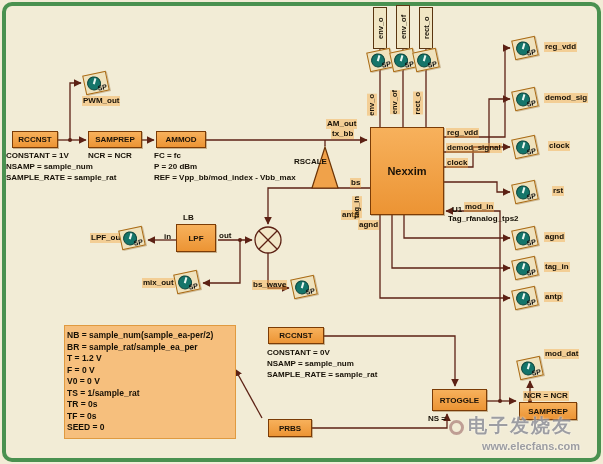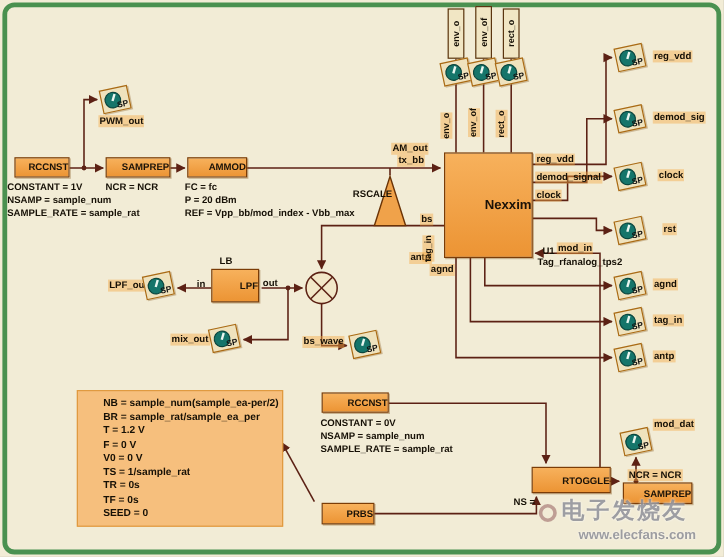--- a/index.html
+++ b/index.html
@@ -3,21 +3,21 @@
 <meta charset="utf-8">
 <style>
   html,body{margin:0;padding:0;background:#d8d2c0;}
   #canvas{
     position:relative;width:603px;height:464px;background:#f2ecd6;
     font-family:"Liberation Sans",sans-serif;overflow:hidden;
   }
   #frame{position:absolute;inset:2px;border:4px solid #4a9150;border-radius:10px;pointer-events:none;}
   svg.wires{position:absolute;left:0;top:0;}
   .block{
-    position:absolute;display:flex;align-items:center;justify-content:flex-end;
+    position:absolute;display:flex;align-items:center;justify-content:center;
     background:linear-gradient(#f7b15c,#ec9434);border:1px solid #7b3c06;
     font-weight:bold;font-size:8px;color:#1a1208;box-sizing:border-box;
     box-shadow:1px 1px 0 rgba(120,70,10,.35);
   }
   .bigblock{font-size:11px;}
   .probe{
     position:absolute;width:24px;height:20px;background:#efe2bd;border:1px solid #a96a15;
     transform:rotate(-12deg);box-sizing:border-box;box-shadow:1px 1px 0 rgba(120,70,10,.3);
   }
   .probe .dial{position:absolute;left:2px;top:2px;width:12px;height:12px;border-radius:50%;
@@ -28,21 +28,21 @@
   .lbl{position:absolute;font-weight:bold;font-size:8px;color:#161006;
     background:rgba(243,170,70,.45);padding:0 1px;white-space:nowrap;line-height:10px;}
   .plain{background:transparent;}
   .params{position:absolute;font-weight:bold;font-size:8px;color:#161006;line-height:11px;white-space:nowrap;}
   .vpin{position:absolute;font-weight:bold;font-size:7.5px;color:#161006;
     writing-mode:vertical-rl;transform:rotate(180deg);background:rgba(243,170,70,.45);line-height:10px;}
   .vbox{position:absolute;border:1px solid #5a3510;background:#f1e6c4;font-weight:bold;font-size:7.5px;
     color:#161006;writing-mode:vertical-rl;transform:rotate(180deg);
     display:flex;align-items:center;justify-content:center;box-sizing:border-box;}
   #parambox{position:absolute;left:64px;top:325px;width:172px;height:114px;background:#f6bf7d;
-    border:1px solid #e09a40;padding:4px 21px;box-sizing:border-box;}
+    border:1px solid #e09a40;padding:4px 2px;box-sizing:border-box;}
   #parambox div{font-weight:bold;font-size:8.5px;line-height:11.5px;color:#161006;white-space:nowrap;}
   .wm{position:absolute;color:rgba(120,122,132,.72);font-weight:bold;
     text-shadow:0 0 2px rgba(255,255,255,.9);white-space:nowrap;}
   .wm-logo{position:absolute;width:15px;height:15px;border:3px solid rgba(150,95,95,.55);border-radius:50%;box-sizing:border-box;}
 </style>
 </head>
 <body>
 
 <div id="canvas">
 
@@ -255,21 +255,21 @@
   <div class="params" style="left:267px;top:347px">
     <div>CONSTANT = 0V</div>
     <div>NSAMP = sample_num</div>
     <div>SAMPLE_RATE = sample_rat</div>
   </div>
 
   <div class="block" style="left:268px;top:419px;width:44px;height:18px">
     <span>PRBS</span>
   </div>
 
-  <div class="block" style="left:443px;top:389px;width:66px;height:22px">
+  <div class="block" style="left:432px;top:389px;width:55px;height:22px">
     <span>RTOGGLE</span>
   </div>
   <div class="params" style="left:428px;top:413px">
     <div>NS =</div>
   </div>
 
   <span class="lbl" style="left:544px;top:349px">mod_dat</span>
   <div class="probe" style="left:518px;top:358px">
     <span class="dial"></span>
     <span class="sp">SP</span>

